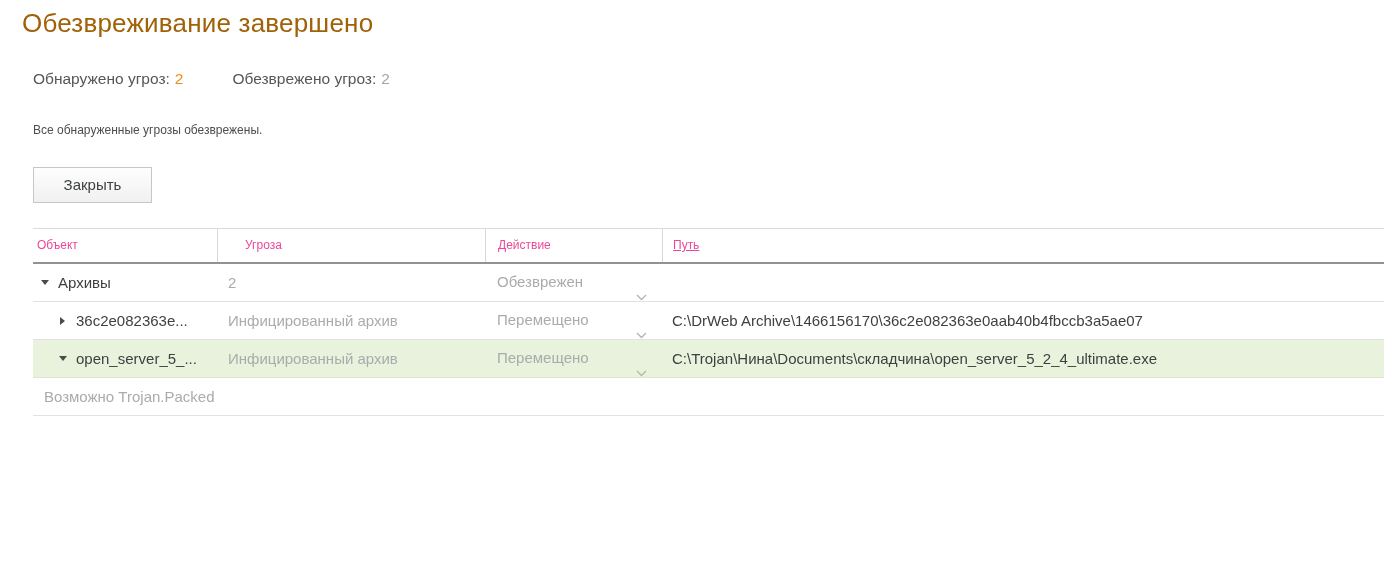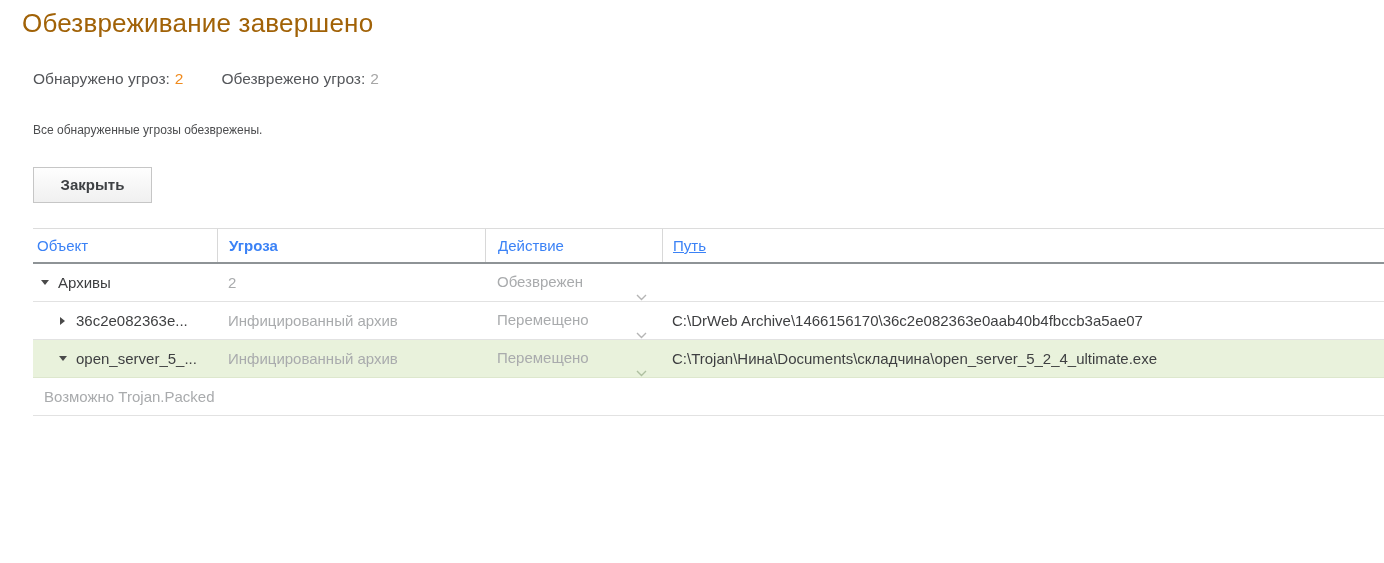--- a/index.html
+++ b/index.html
@@ -8,59 +8,59 @@
 
   .page-title {
     margin:8px 0 0 22px;
     font-size:26px; line-height:30px; font-weight:400;
     color:#a16207; letter-spacing:0.2px;
   }
 
   .stats-row {
     padding:31px 0 0 33px;
     font-size:15.5px; line-height:20px; color:#54565a;
-    display:flex; gap:38px;
+    display:flex; gap:49px;
   }
   .stat-group { white-space:nowrap; }
   .stat-value { margin-left:5px; }
   .stat-value.orange { color:#f08b1e; }
   .stat-value.gray   { color:#a6a6a6; }
 
   .result-message {
     padding:31px 0 0 33px;
     font-size:12px; line-height:20px; color:#4c4d4f;
   }
 
   .close-button {
     display:inline-block;
     margin:27px 0 0 33px;
     min-width:119px; height:36px; line-height:34px;
     padding:0 24px; text-align:center;
     background:linear-gradient(#fefefe,#f0f0f0);
     border:1px solid #c6c6c6;
     font-family:"Liberation Sans", sans-serif;
-    font-size:15px; font-weight:bold; color:#3e4144;
+    font-size:15px; font-weight:normal; color:#3e4144;
     cursor:pointer;
   }
 
   .threat-table { margin:25px 0 0 33px; width:1351px; }
 
   .thead {
     display:grid; grid-template-columns:184px 268px 177px 1fr;
     border-top:1px solid #dcdcdc;
     border-bottom:2px solid #8e9396;
     height:36px;
   }
   .th {
-    font-size:15px; color:#3b82f6; line-height:33px;
+    font-size:12px; color:#ec4899; line-height:33px;
     overflow:hidden; white-space:nowrap;
   }
   .th + .th { border-left:1px solid #d8d8d8; }
   .th-object { padding-left:4px; }
-  .th-threat { padding-left:11px;font-weight:bold; }
+  .th-threat { padding-left:27px; }
   .th-action { padding-left:12px; }
   .th-path   { padding-left:10px;text-decoration:underline; }
 
   .row {
     display:grid; grid-template-columns:184px 268px 177px 1fr;
     height:38px; border-bottom:1px solid #e2e2e2;
     font-size:15px; line-height:38px;
     cursor:default;
   }
   .row.selected { background:#e9f2dc; border-bottom-color:#dde7cd; }

